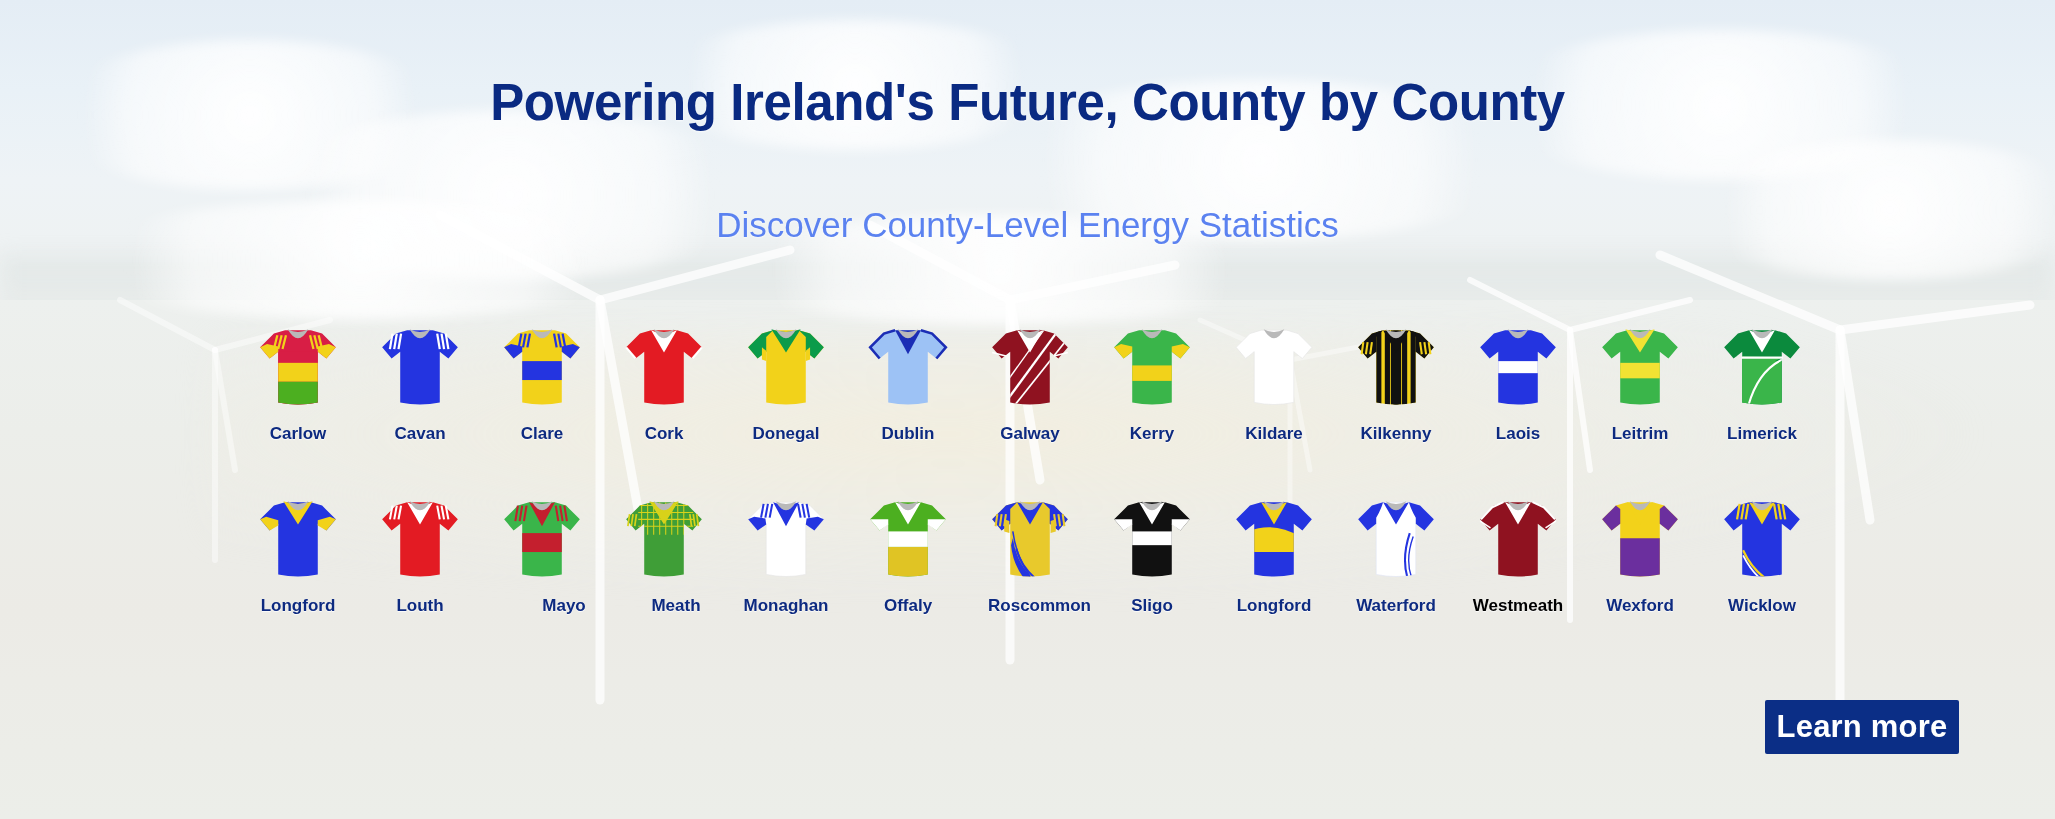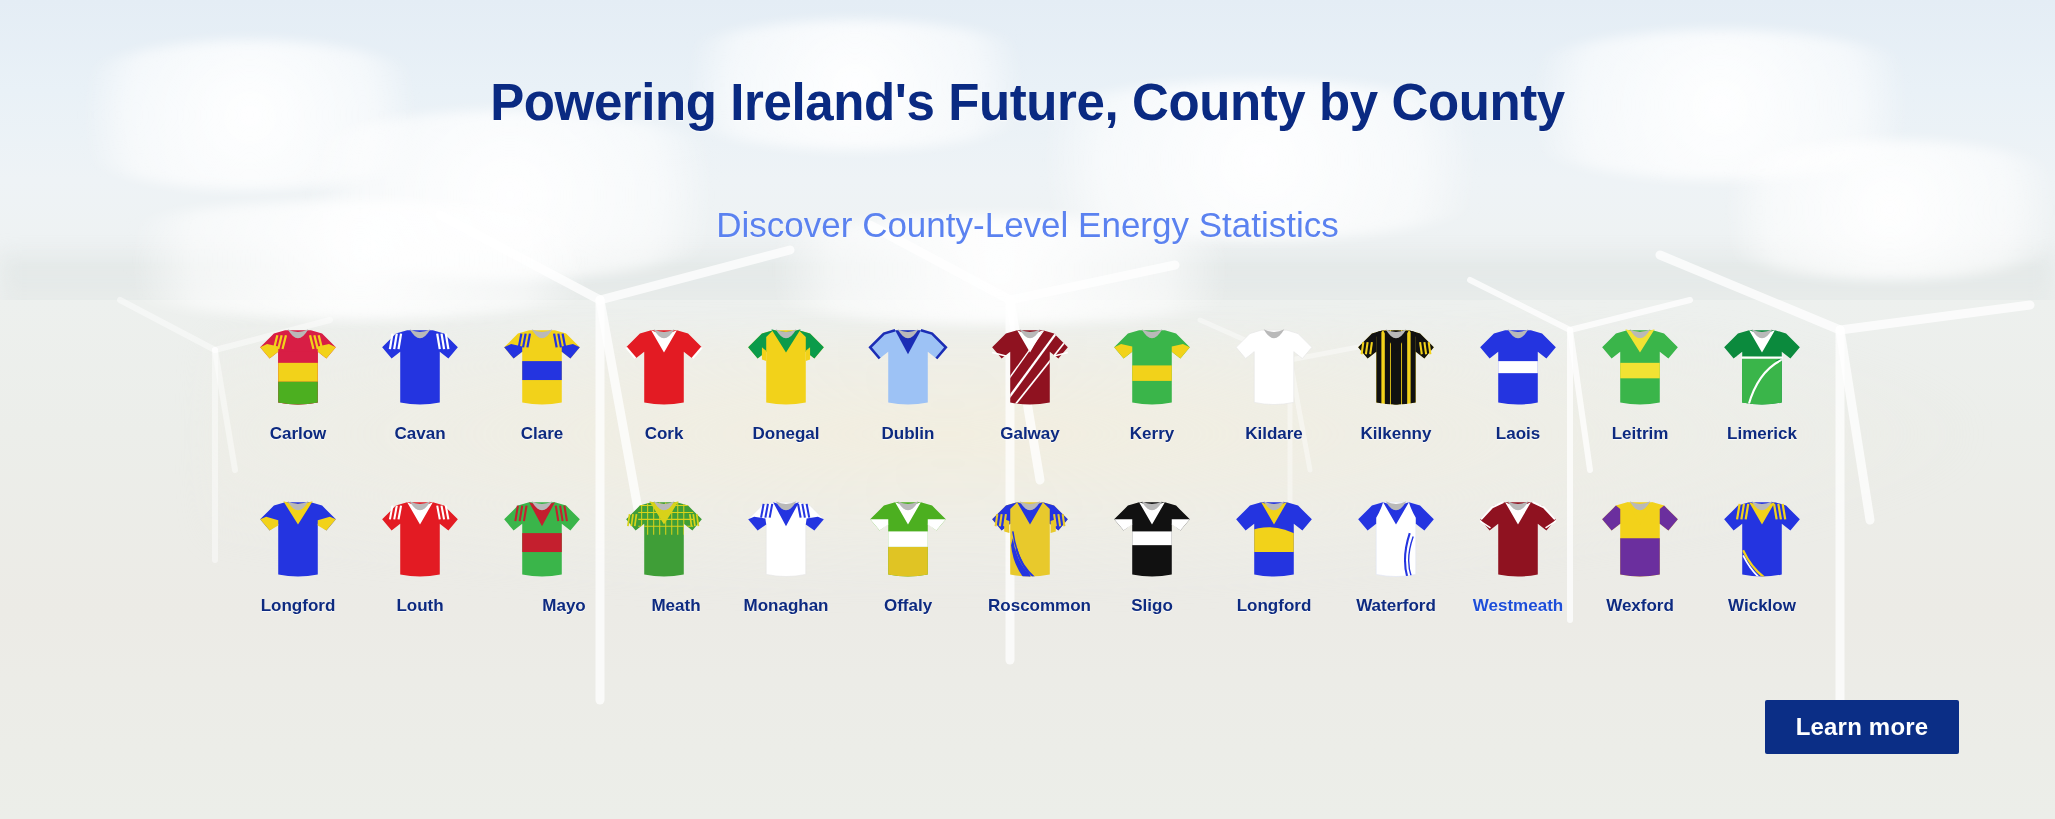--- a/index.html
+++ b/index.html
@@ -65,21 +65,21 @@
     margin-top:6px; font-size:17px; font-weight:bold; color:#0d2a80;
     white-space:nowrap; text-shadow:0 1px 1px rgba(255,255,255,0.85);
   }
 
   #learn-more-button {
     position:absolute; left:1765px; top:700px;
     width:194px; height:54px;
     background:#0b2e86; color:#ffffff;
     border:none; border-radius:2px;
     font-family:"Liberation Sans", sans-serif;
-    font-size:24px; font-weight:bold; letter-spacing:0.2px;
+    font-size:31px; font-weight:bold; letter-spacing:0.2px;
     cursor:pointer;
   }
 </style>
 </head>
 <body>
 
 <div id="hero-bg">
   <div class="sky"></div>
   <div class="hills"></div>
   <div class="ground"></div>
@@ -631,21 +631,21 @@
     <g>
     <path d="M35,14 L22,18 L6,34 L17,47 L27,39 L27,98 Q50,103 73,98 L73,39 L83,47 L94,34 L78,18 L65,14 Z" fill="#8f1220"></path>
     <path d="M35,14 L50,40 L65,14 Q50,22 35,14 Z" fill="#ffffff"></path>
     <path d="M33,14 L20,20 L7,34" stroke="#ffffff" stroke-width="2.4" fill="none"></path>
     <path d="M67,14 L80,20 L93,34" stroke="#ffffff" stroke-width="2.4" fill="none"></path>
     <path d="M6,36 L18,44" stroke="#ffffff" stroke-width="1.8" fill="none"></path>
     <path d="M94,36 L82,44" stroke="#ffffff" stroke-width="1.8" fill="none"></path>
             <path d="M38,13 Q50,34 62,13 Q50,19 38,13 Z" fill="#b9b9b9"></path>
           </g>
   </svg>
-      <span class="county-label" style="color: #1d4ed8;">Westmeath</span>
+      <span class="county-label" style="color: #000000;">Westmeath</span>
     </div>
     <div class="county-card">
       <svg viewBox="0 0 100 116">
     <defs>
       <clipPath id="clip-wexford">
               <path d="M35,14 L22,18 L6,34 L17,47 L27,39 L27,98 Q50,103 73,98 L73,39 L83,47 L94,34 L78,18 L65,14 Z"></path>
             </clipPath>
     </defs>
     <g>
     <path d="M35,14 L22,18 L6,34 L17,47 L27,39 L27,98 Q50,103 73,98 L73,39 L83,47 L94,34 L78,18 L65,14 Z" fill="#f2d21a"></path>

